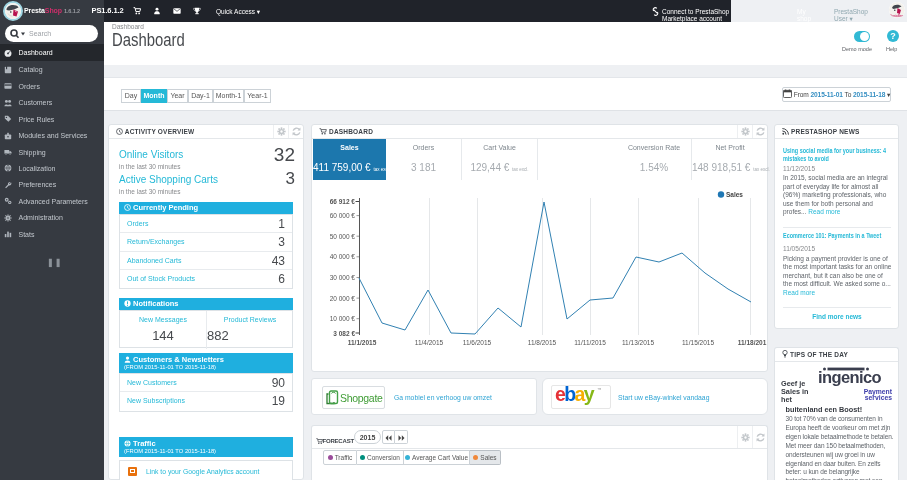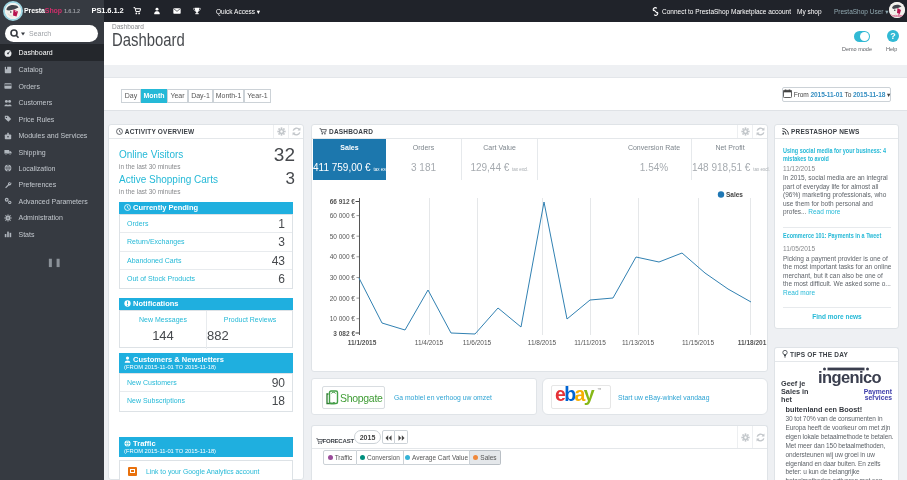--- a/index.html
+++ b/index.html
@@ -1,19 +1,19 @@
 <!DOCTYPE html>
 <html><head><meta charset="utf-8">
 <style>
 *{margin:0;padding:0;box-sizing:border-box}
 html,body{width:907px;height:480px;overflow:hidden}
 body{font-family:"Liberation Sans",sans-serif;background:#eef0f3;position:relative}
 .abs{position:absolute}
 
-#topbar{position:absolute;left:0;top:0;width:907px;height:22px;background:#20232a}
+#topbar{position:absolute;left:0;top:0;width:731px;height:22px;background:#20232a}
 #topbar .left{position:absolute;left:0;top:0;width:104px;height:22px;background:#363a41}
 #avatar{position:absolute;left:3px;top:1px;width:20px;height:20px;border-radius:50%;background:#fff;border:2px solid #9fd6e3;overflow:hidden}
 #logo{position:absolute;left:24px;top:6.5px;font-size:7px;font-weight:bold;color:#fff;letter-spacing:-.1px}
 #logo .ver{font-weight:bold;color:#9a9da3;font-size:5.5px;margin-left:2px}
 #ps16{position:absolute;left:91.5px;top:6px;color:#fff;font-weight:bold;font-size:7.5px;letter-spacing:-.1px}
 .hicon{position:absolute;top:7px;width:8px;height:8px}
 #qa{position:absolute;left:216px;top:7.5px;color:#fff;font-size:6.5px}
 #mktp{position:absolute;left:662px;top:7.5px;color:#fff;font-size:6.5px}
 #myshop{position:absolute;left:797px;top:7.5px;color:#fff;font-size:6.5px}
 #psuser{position:absolute;left:834px;top:7.5px;color:#90a8b0;font-size:6.5px}
@@ -337,21 +337,21 @@
         </svg> Customers &amp; Newsletters</div>
     <div style="margin:0 0 0 5px;font-size:5.8px;font-weight:normal">(FROM 2015-11-01 TO 2015-11-18)</div>
   </div>
   <div class="listbox" style="left:10px;top:248px;width:174px">
     <div class="lrow">
         <span class="ll">New Customers</span>
         <span class="lv">90</span>
       </div>
     <div class="lrow">
         <span class="ll">New Subscriptions</span>
-        <span class="lv">18</span>
+        <span class="lv">19</span>
       </div>
   </div>
 
   <div class="cyanbar" style="left:10px;top:312px;width:174px;height:20px">
     <div style="margin:2px 0 0 5px"><svg width="7" height="7" viewBox="0 0 10 10" style="vertical-align:-1px">
           <circle cx="5" cy="5" r="4.3" fill="#fff"></circle>
           <path d="M1 5 L9 5 M5 0.8 C3 3,3 7,5 9.2 M5 0.8 C7 3,7 7,5 9.2" stroke="#25b9d7" stroke-width="0.8" fill="none"></path>
         </svg> Traffic</div>
     <div style="margin:0 0 0 5px;font-size:5.8px;font-weight:normal">(FROM 2015-11-01 TO 2015-11-18)</div>
   </div>

